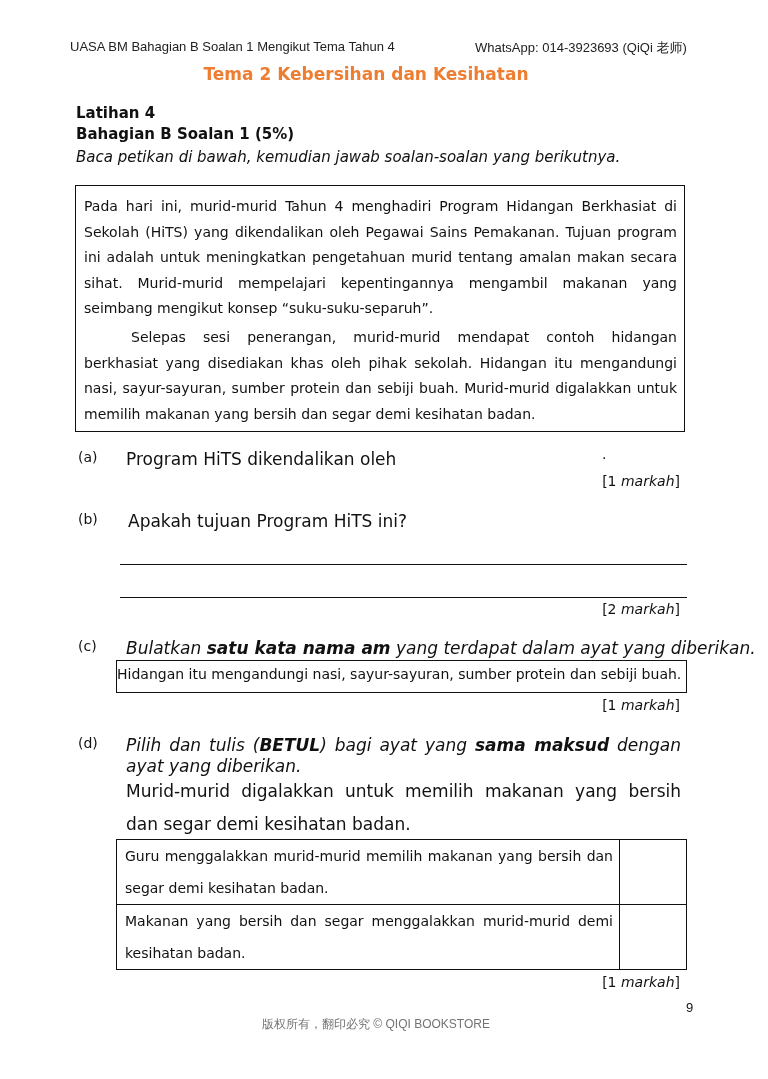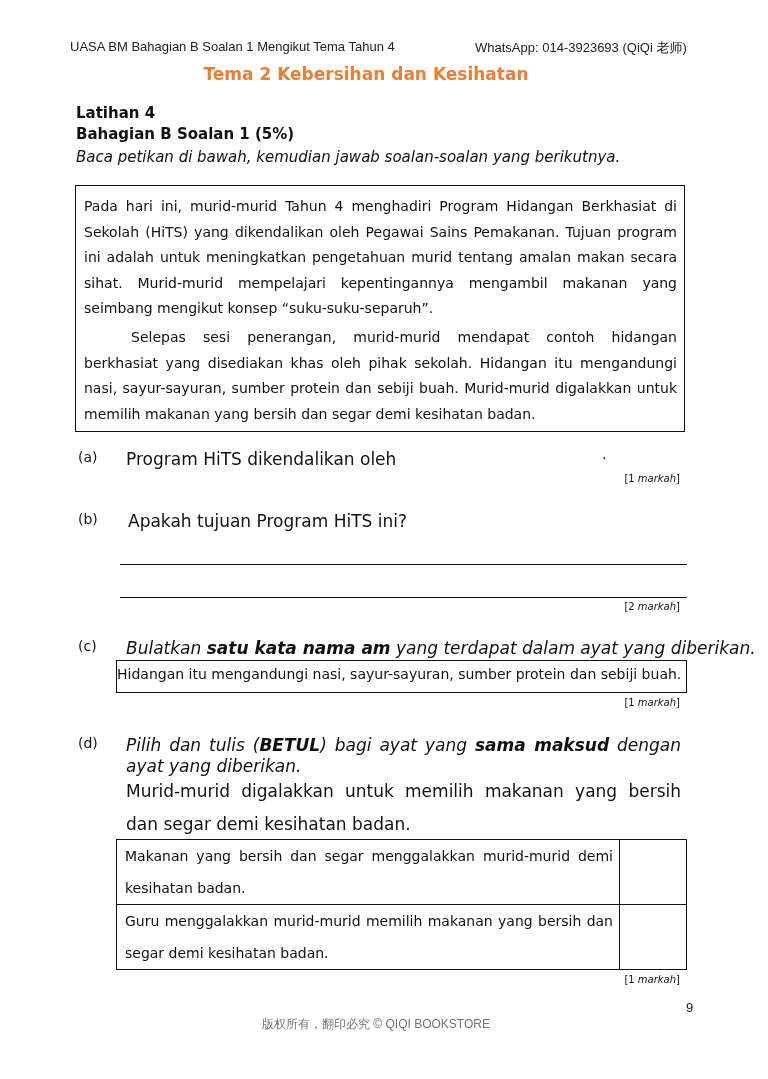--- a/index.html
+++ b/index.html
@@ -9,21 +9,21 @@
   .hdr-left { left: 70px; }
   .hdr-right { left: 475px; }
   .theme-title { top: 64px; left: 0; width: 732px; text-align: center; font-family: "DejaVu Sans", sans-serif; font-weight: bold; font-size: 17px; color: #ED7D31; }
   .h-bold { font-weight: bold; font-size: 15px; left: 76px; }
   .instr { font-style: italic; font-size: 15px; left: 76px; top: 148px; }
   .passage { left: 75px; top: 185px; width: 610px; height: 247px; border: 1.5px solid #111; box-sizing: border-box; padding: 8px 7px 8px 8px; font-size: 14px; line-height: 25.6px; text-align: justify; }
   .passage p { margin: 0; }
   .passage p.indent { text-indent: 47px; margin-top: 3px; }
   .qlabel { font-size: 14px; left: 78px; }
   .qtext { font-size: 17px; left: 126px; }
-  .markah { font-size: 10px; right: 88px; }
+  .markah { font-size: 14px; right: 88px; }
   .markah i { font-style: italic; }
   .ansline { left: 120px; width: 567px; height: 0; border-top: 1.3px solid #111; }
   .it { font-style: italic; }
   .cbox { left: 116px; top: 660px; width: 571px; height: 33px; border: 1.3px solid #111; box-sizing: border-box; font-size: 14px; padding: 5px 0 0 0; white-space: nowrap; }
   .dtable { left: 116px; top: 839px; width: 571px; border-collapse: collapse; font-size: 14px; }
   .dtable td { border: 1.3px solid #111; height: 62px; vertical-align: top; line-height: 32px; padding: 0 6px 0 8px; text-align: justify; }
   .dtable td.ans { width: 66px; padding: 0; }
   .pagenum { font-family: "Liberation Sans", sans-serif; font-size: 13px; left: 686px; top: 1000px; }
   .footer { font-family: "Liberation Sans", sans-serif; font-size: 12px; left: 262px; top: 1016px; color: #737373; }
 </style>
@@ -60,25 +60,25 @@
 <div class="abs cbox">Hidangan itu mengandungi nasi, sayur-sayuran, sumber protein dan sebiji buah.</div>
 <div class="abs markah" style="top:697px;">[<span>1</span> <i>markah</i>]</div>
 
 <div class="abs qlabel" style="top:735px;">(d)</div>
 <div class="abs qtext it" style="top:735px; width:555px; line-height:21px; text-align:justify;"><span>Pilih dan tulis (</span><b>BETUL</b><span>) bagi ayat yang </span><b>sama  maksud</b><span> dengan ayat yang diberikan.</span></div>
 <div class="abs qtext" style="top:775px; width:555px; line-height:33px; text-align:justify;">Murid-murid digalakkan untuk memilih makanan yang bersih dan segar demi kesihatan badan.</div>
 
 <table class="abs dtable">
   <tbody>
       <tr>
-    <td>Makanan yang bersih dan segar menggalakkan murid-murid demi kesihatan badan.</td>
+    <td>Guru menggalakkan murid-murid memilih makanan yang bersih dan segar demi kesihatan badan.</td>
     <td class="ans"></td>
   </tr>
   <tr>
-    <td>Guru menggalakkan murid-murid memilih makanan yang bersih dan segar demi kesihatan badan.</td>
+    <td>Makanan yang bersih dan segar menggalakkan murid-murid demi kesihatan badan.</td>
     <td class="ans"></td>
   </tr>
 </tbody>
   </table>
 <div class="abs markah" style="top:974px;">[<span>1</span> <i>markah</i>]</div>
 
 <div class="abs pagenum">9</div>
 <div class="abs footer">版权所有，翻印必究 © QIQI BOOKSTORE</div>
 
 </body></html>

